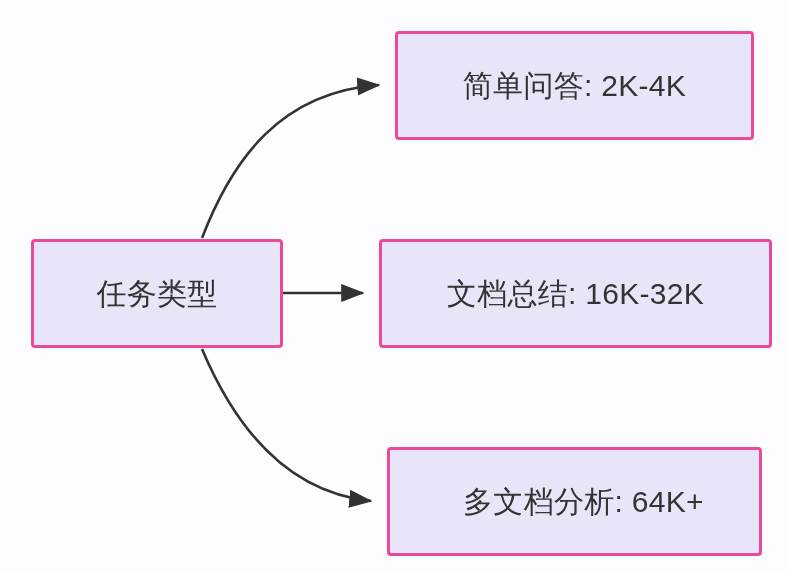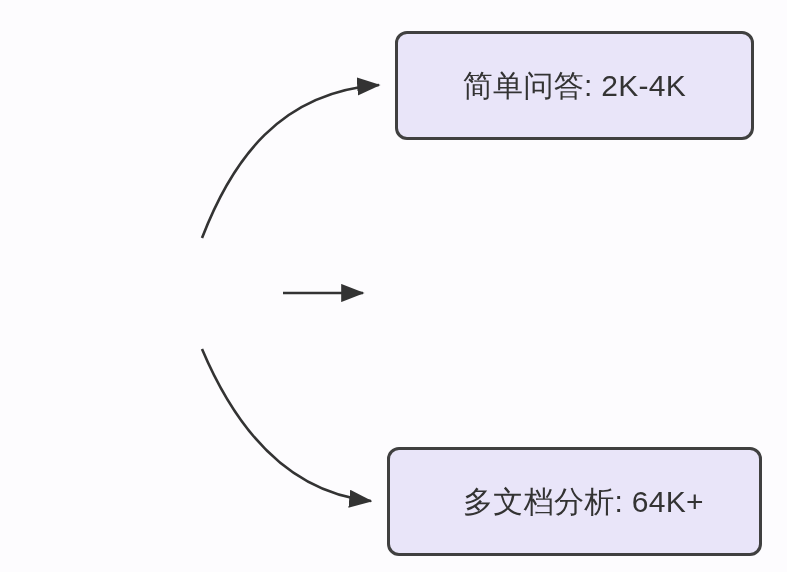--- a/index.html
+++ b/index.html
@@ -20,22 +20,22 @@
     left: 0;
     top: 0;
     width: 787px;
     height: 572px;
     pointer-events: none;
   }
   .node {
     position: absolute;
     box-sizing: border-box;
     background: #e9e5f9;
-    border: 3px solid #404040;
-    border-radius: 12px;
+    border: 3px solid #ec4899;
+    border-radius: 4px;
     display: flex;
     align-items: center;
     justify-content: center;
     color: #333333;
     font-size: 30px;
     line-height: 1.2;
     letter-spacing: 0.3px;
     white-space: nowrap;
   }
   .node-label {
@@ -79,23 +79,29 @@
       </marker>
     </defs>
 
     <path d="M 202 238 C 232 160, 280 92, 379 85" fill="none" stroke="#333333" stroke-width="2.6" marker-end="url(#arrowhead)"></path>
 
     <path d="M 283 293 L 363 293" fill="none" stroke="#333333" stroke-width="2.6" marker-end="url(#arrowhead)"></path>
 
     <path d="M 202 349 C 232 420, 282 492, 371 501" fill="none" stroke="#333333" stroke-width="2.6" marker-end="url(#arrowhead)"></path>
   </svg>
 
+  <div class="node" id="node-source">
+    <span class="node-label">任务类型</span>
+  </div>
 
   <div class="node" id="node-simple-qa">
     <span class="node-label">简单问答: 2K-4K</span>
   </div>
 
+  <div class="node" id="node-doc-summary">
+    <span class="node-label">文档总结: 16K-32K</span>
+  </div>
 
   <div class="node" id="node-multi-doc">
     <span class="node-label">多文档分析: 64K+</span>
   </div>
 
 </div>
 
 </body></html>

